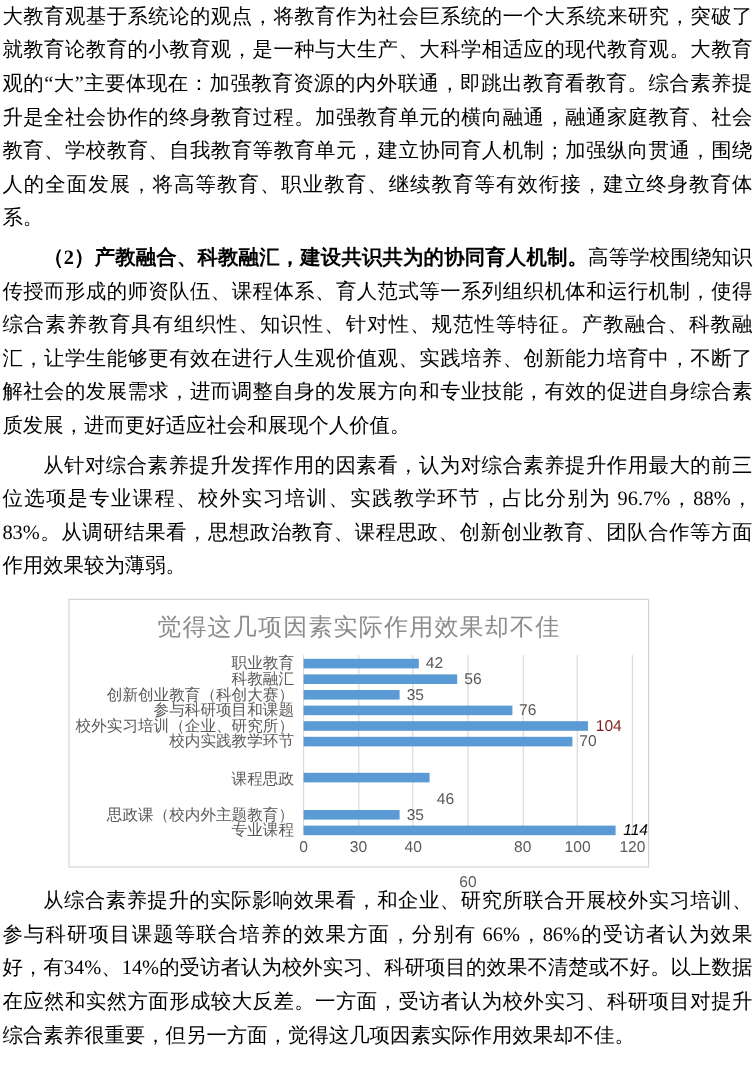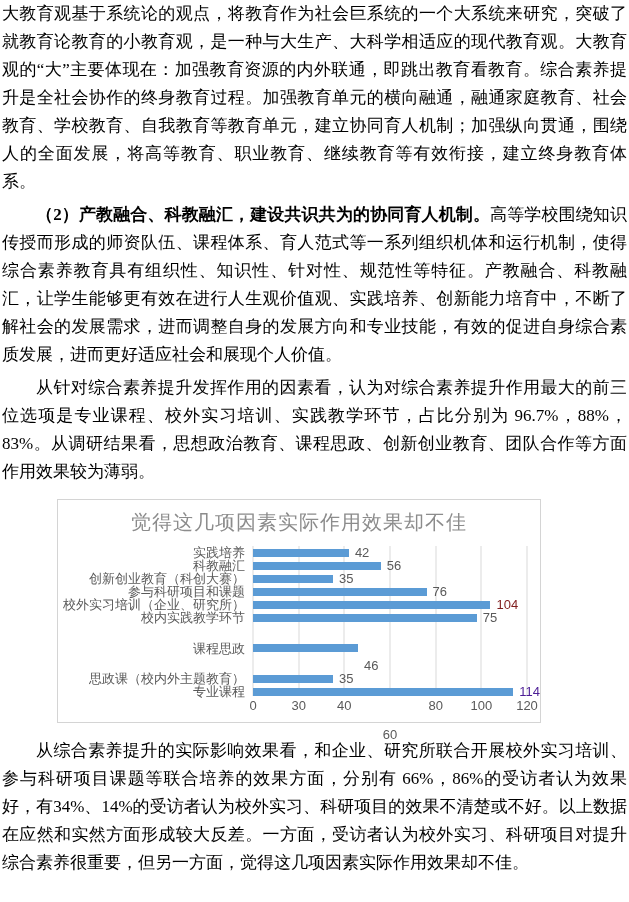--- a/index.html
+++ b/index.html
@@ -95,21 +95,21 @@
             <div class="gridline" style="left: 0%; background: rgb(217, 217, 217);"></div>
             <div class="gridline" style="left: 16.6667%; background: rgb(217, 217, 217);"></div>
             <div class="gridline" style="left: 33.3333%; background: rgb(217, 217, 217);"></div>
             <div class="gridline" style="left: 50%; background: rgb(217, 217, 217);"></div>
             <div class="gridline" style="left: 66.6667%; background: rgb(217, 217, 217);"></div>
             <div class="gridline" style="left: 83.3333%; background: rgb(217, 217, 217);"></div>
             <div class="gridline" style="left: 100%; background: rgb(217, 217, 217);"></div>
           </div>
         <div class="chart-rows">
             <div class="crow">
-              <div class="clabel" style="color: rgb(89, 89, 89);">实践培养</div>
+              <div class="clabel" style="color: rgb(89, 89, 89);">职业教育</div>
               <div class="ctrack">
                 <div class="cbar" style="width: 95.9px; background: rgb(91, 155, 213);"></div>
                 <span class="cval" style="color: rgb(89, 89, 89);">42</span>
               </div>
             </div>
             <div class="crow">
               <div class="clabel" style="color: rgb(89, 89, 89);">科教融汇</div>
               <div class="ctrack">
                 <div class="cbar" style="width: 127.867px; background: rgb(91, 155, 213);"></div>
                 <span class="cval" style="color: rgb(89, 89, 89);">56</span>
@@ -133,42 +133,42 @@
               <div class="clabel" style="color: rgb(89, 89, 89);">校外实习培训（企业、研究所）</div>
               <div class="ctrack">
                 <div class="cbar" style="width: 237.467px; background: rgb(91, 155, 213);"></div>
                 <span class="cval" style="color: #7f1d1d;">104</span>
               </div>
             </div>
             <div class="crow">
               <div class="clabel" style="color: rgb(89, 89, 89);">校内实践教学环节</div>
               <div class="ctrack">
                 <div class="cbar" style="width: 223.767px; background: rgb(91, 155, 213);"></div>
-                <span class="cval" style="color: rgb(89, 89, 89);">75</span>
+                <span class="cval" style="color: rgb(89, 89, 89);">70</span>
               </div>
             </div>
             <div class="crow">
               <div class="clabel" style="color: rgb(89, 89, 89);">课程思政</div>
               <div class="ctrack">
                 <div class="cbar" style="width: 105.033px; background: rgb(91, 155, 213);"></div>
                 <span class="cval" style="color: rgb(89, 89, 89); margin-top: 35px;">46</span>
               </div>
             </div>
             <div class="crow">
               <div class="clabel" style="color: rgb(89, 89, 89);">思政课（校内外主题教育）</div>
               <div class="ctrack">
                 <div class="cbar" style="width: 79.9167px; background: rgb(91, 155, 213);"></div>
                 <span class="cval" style="color: rgb(89, 89, 89);">35</span>
               </div>
             </div>
             <div class="crow">
               <div class="clabel" style="color: rgb(89, 89, 89);">专业课程</div>
               <div class="ctrack">
                 <div class="cbar" style="width: 260.3px; background: rgb(91, 155, 213);"></div>
-                <span class="cval" style="color: #4c1d95;">114</span>
+                <span class="cval" style="color: #000000; font-style: italic;">114</span>
               </div>
             </div>
           </div>
       </div>
       <div class="chart-xaxis" style="color: rgb(89, 89, 89);">
           <span class="ctick" style="left: 0%;">0</span>
           <span class="ctick" style="left: 16.6667%;">30</span>
           <span class="ctick" style="left: 33.3333%;">40</span>
           <span class="ctick" style="left: 50%; margin-top: 29px;">60</span>
           <span class="ctick" style="left: 66.6667%;">80</span>

